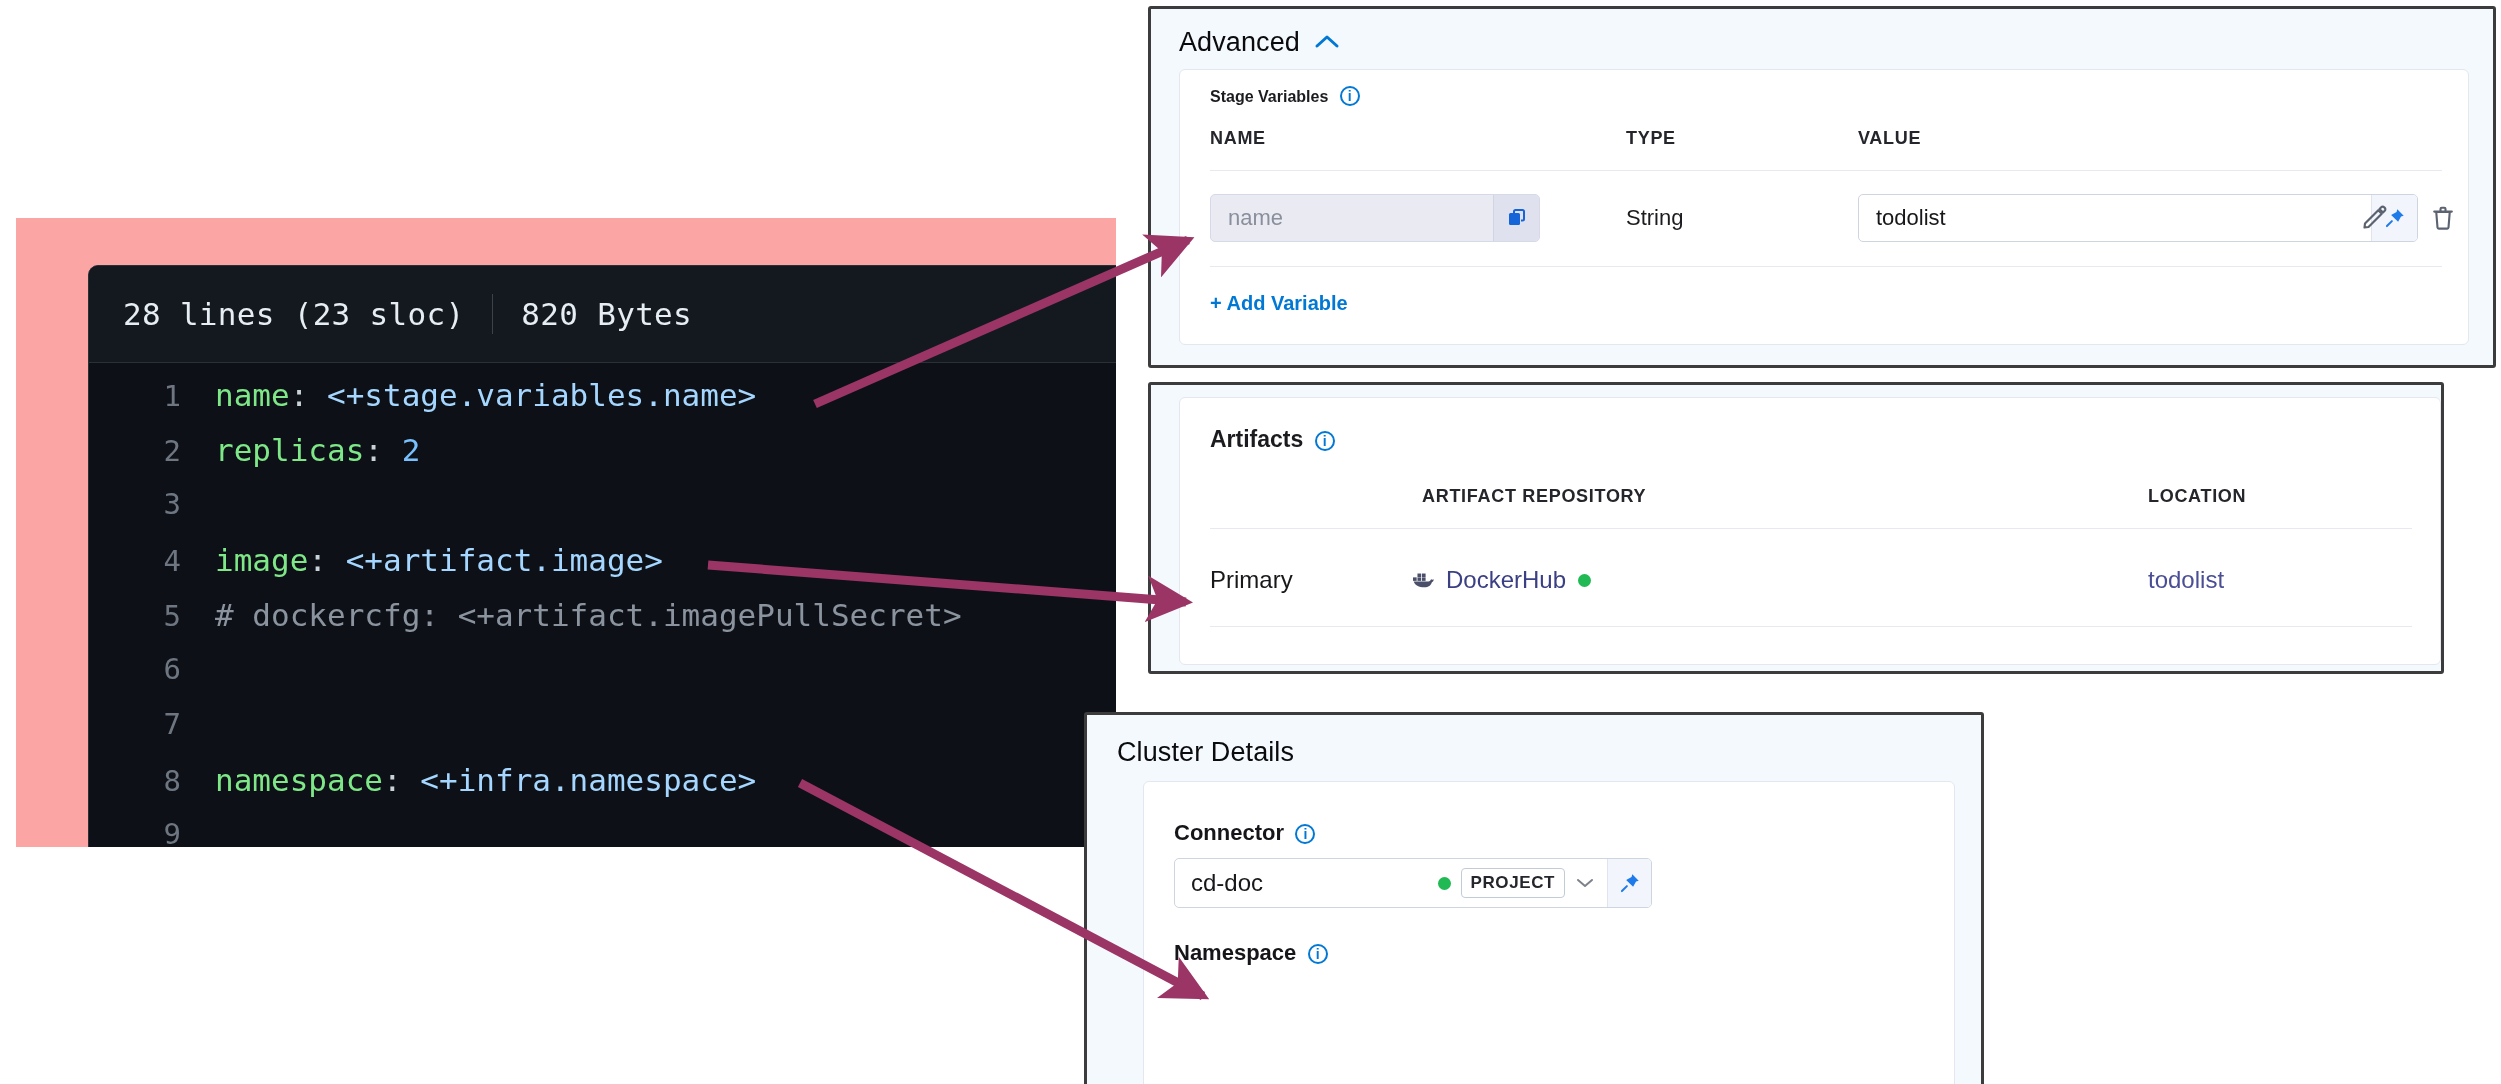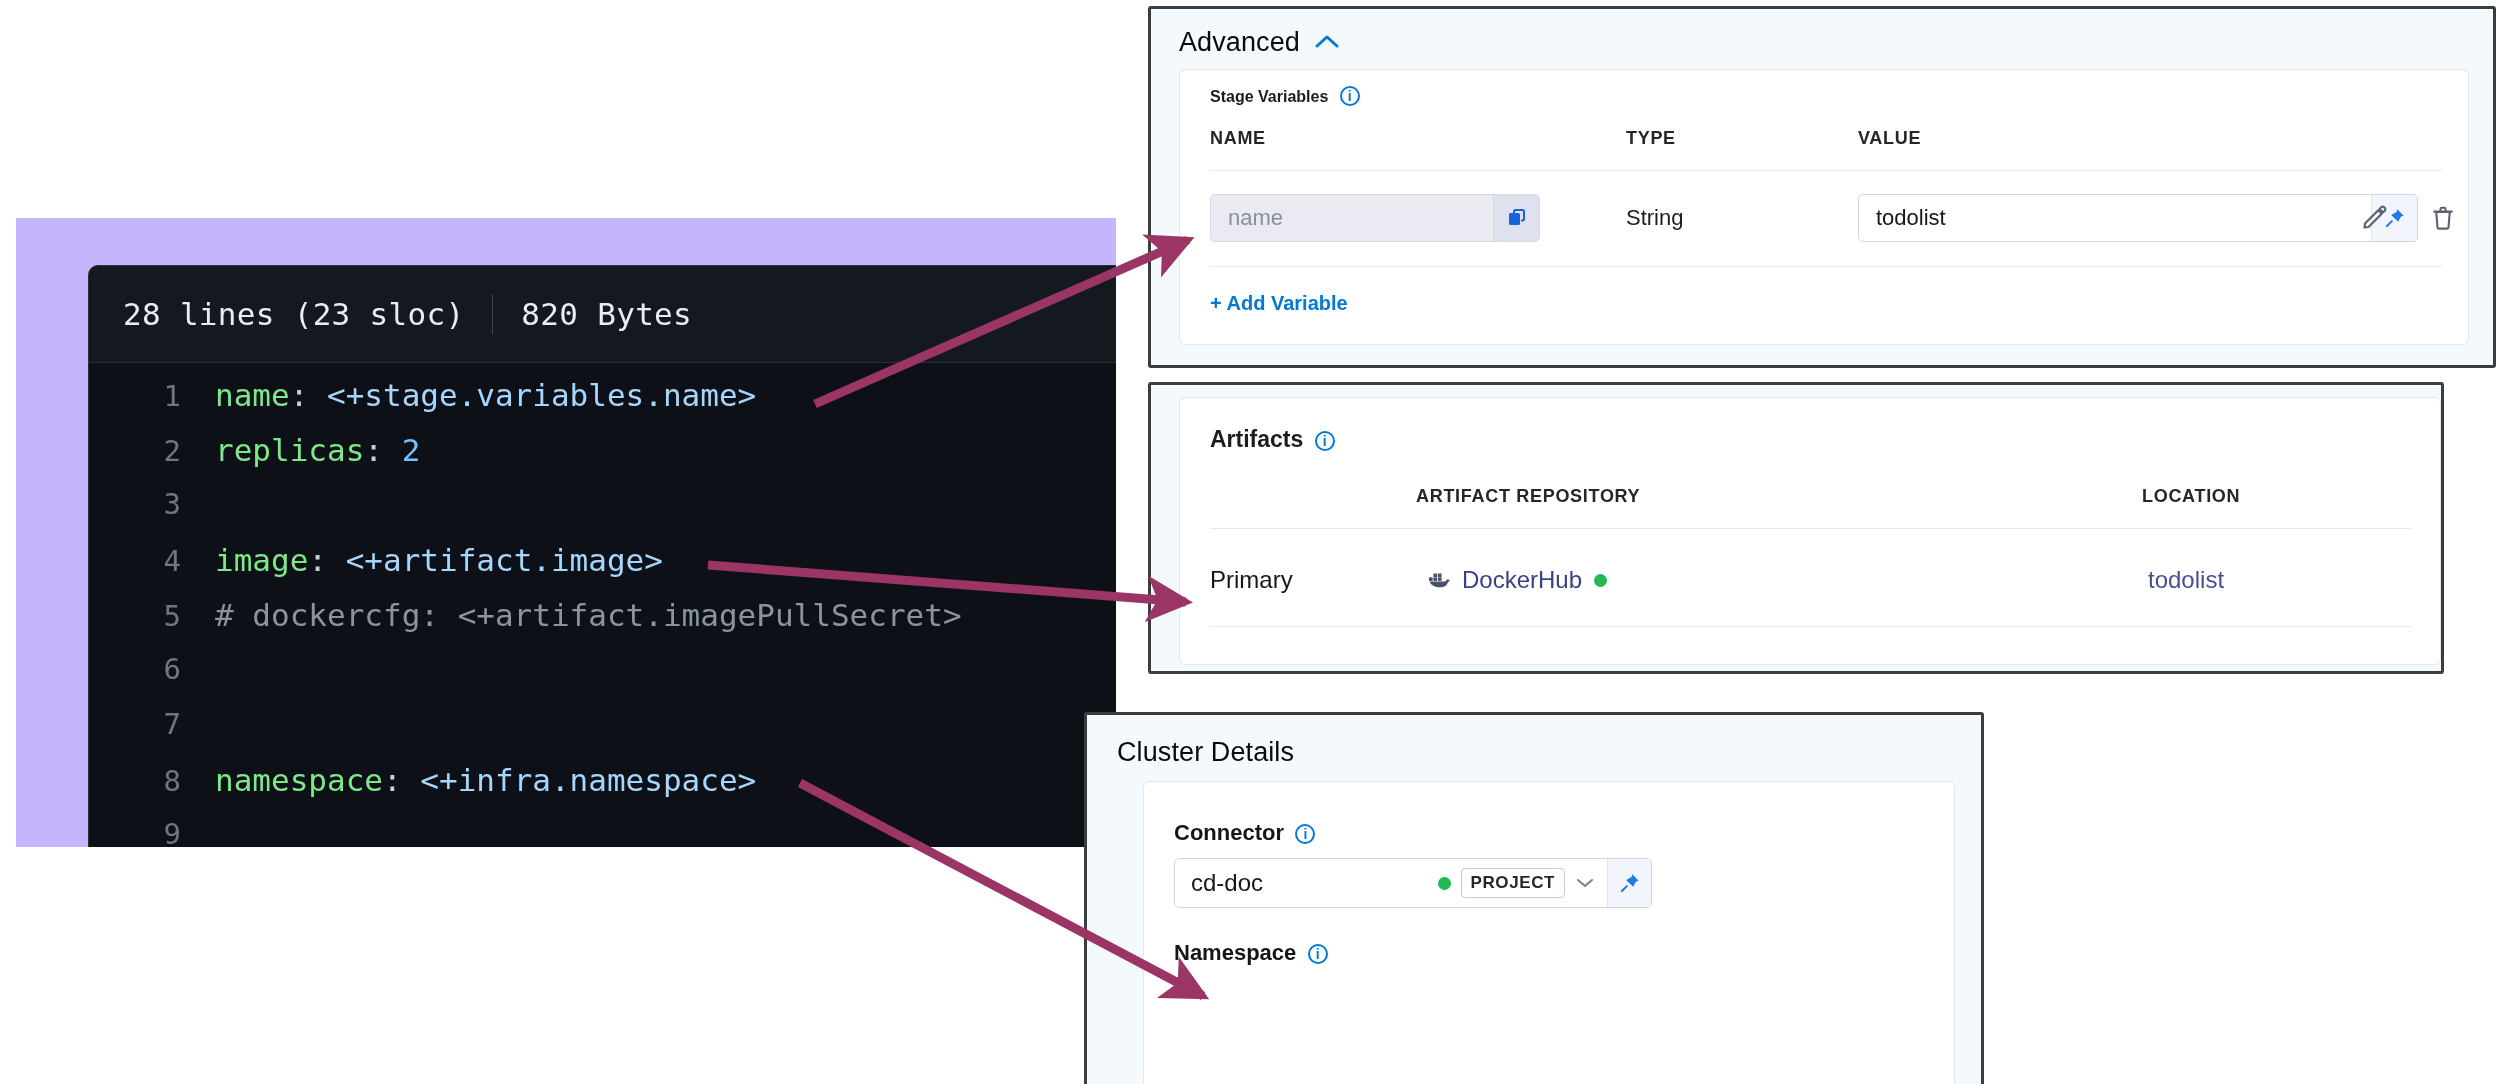--- a/index.html
+++ b/index.html
@@ -16,21 +16,21 @@
     width: 2501px;
     height: 1084px;
     background: #ffffff;
   }
 
   
   .code-panel {
     position: absolute;
     left: 16px; top: 218px;
     width: 1100px; height: 629px;
-    background: #c4b5fd;
+    background: #fca5a5;
     overflow: hidden;
   }
   .code-card {
     position: absolute;
     left: 72px; top: 47px;
     right: -200px;
     bottom: -2px;
     background: #0d1117;
     border: 1px solid #2a3038;
     border-radius: 10px 0 0 0;
@@ -340,30 +340,30 @@
   </div>
 
   <div class="panel panel-artifacts">
     <div class="inner-card" style="position:absolute; left:28px; top:12px; width:1262px; height:268px;">
 
       <div style="position:absolute; left:30px; top:28px;">
         <span class="sub-label" style="font-size:23px;">Artifacts</span>
         <i class="info-i">i</i>
       </div>
 
-      <div style="position:absolute; left:24px; top:88px; width:1200px; height:26px;">
+      <div style="position:absolute; left:30px; top:88px; width:1200px; height:26px;">
         <span class="col-head" style="position:absolute; left:212px;">ARTIFACT REPOSITORY</span>
         <span class="col-head" style="position:absolute; left:938px;">LOCATION</span>
       </div>
 
       <div class="row-sep" style="position:absolute; left:30px; top:130px; width:1202px;"></div>
 
       <div style="position:absolute; left:30px; top:152px; width:1202px; height:60px; display:flex; align-items:center;">
         <span class="art-name" style="position:absolute; left:0;">Primary</span>
-        <span class="art-repo" style="position:absolute; left:212px;">
+        <span class="art-repo" style="position:absolute; left:196px;">
           <svg width="28" height="22" viewBox="0 0 32 24">
             <rect x="8" y="9" width="4.2" height="4" fill="#4a5069"></rect>
             <rect x="13.1" y="9" width="4.2" height="4" fill="#4a5069"></rect>
             <rect x="18.2" y="9" width="4.2" height="4" fill="#4a5069"></rect>
             <rect x="13.1" y="4.6" width="4.2" height="4" fill="#4a5069"></rect>
             <rect x="18.2" y="4.6" width="4.2" height="4" fill="#4a5069"></rect>
             <path d="M4 13.6 h21.5 c1.8 0 2.6 -1.1 3.1 -2.4 c1 .7 2.4 .5 3 0 c.2 1.6 -.7 2.9 -2 3.4 c-.9 3.6 -4.2 5.8 -8.4 5.8 c-6.6 0 -11.1 -2.6 -12.4 -6.8 Z" fill="#4a5069"></path>
           </svg>
           <span>DockerHub</span>
           <span class="dot-green"></span>

